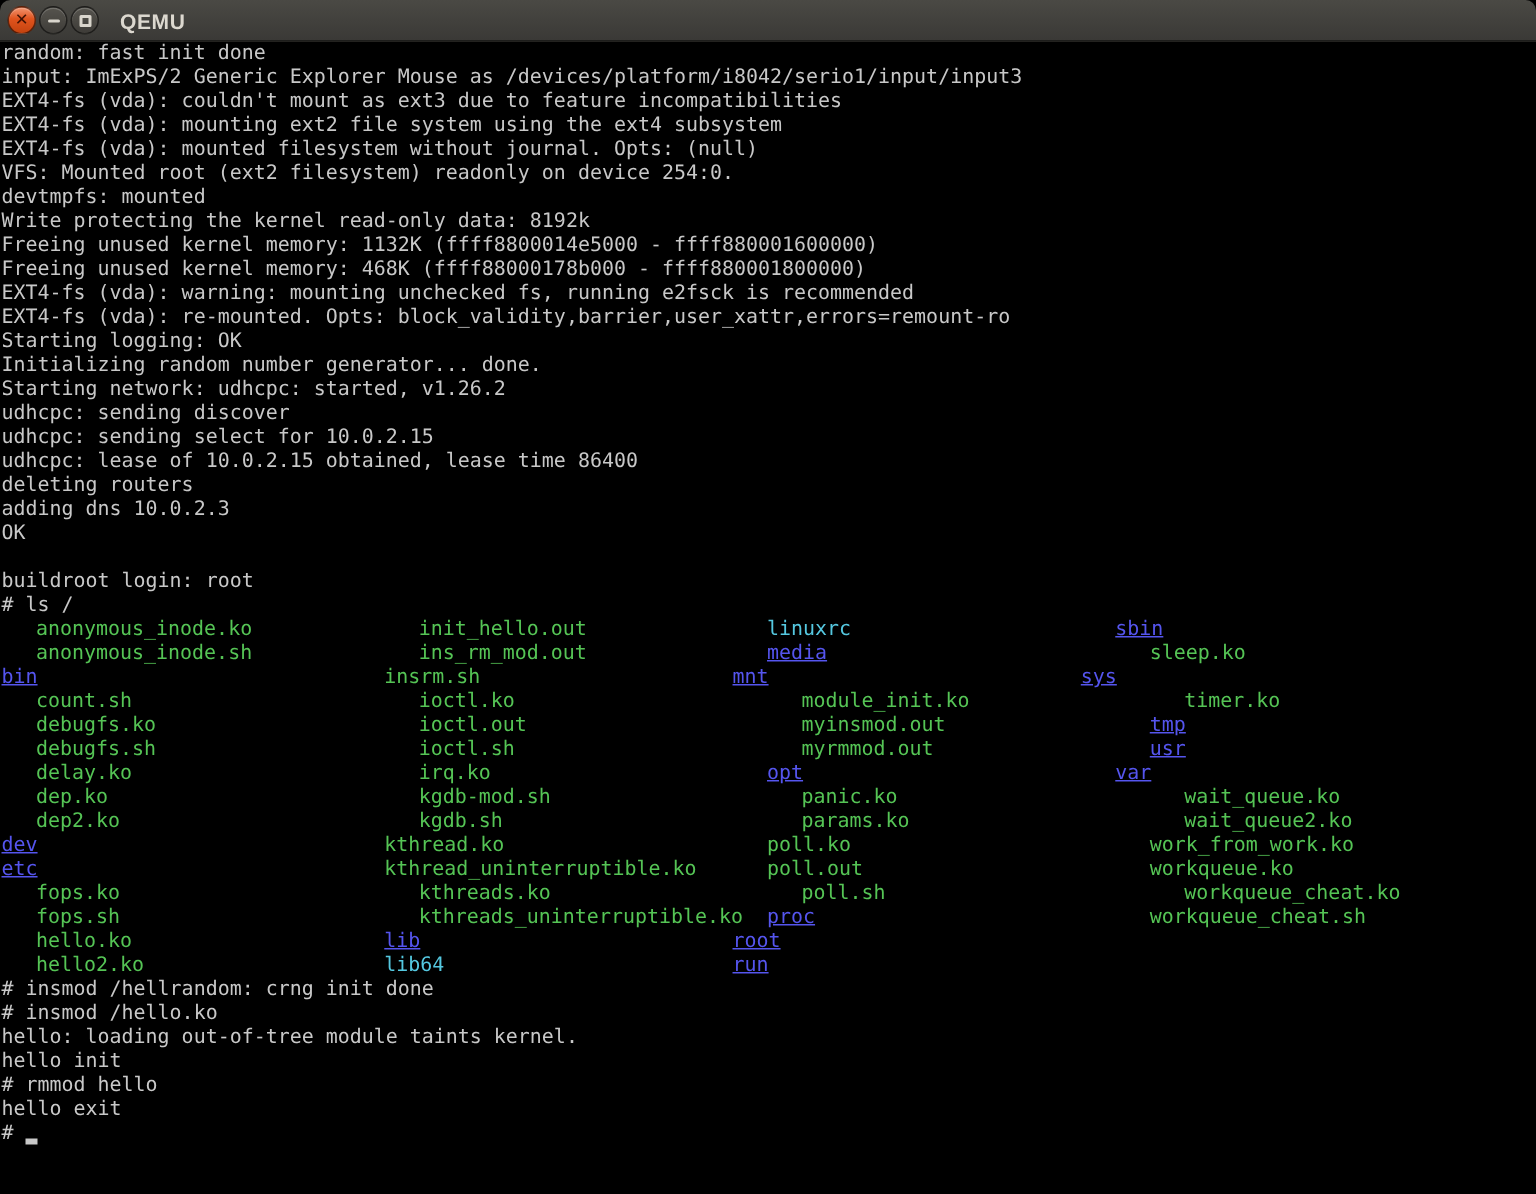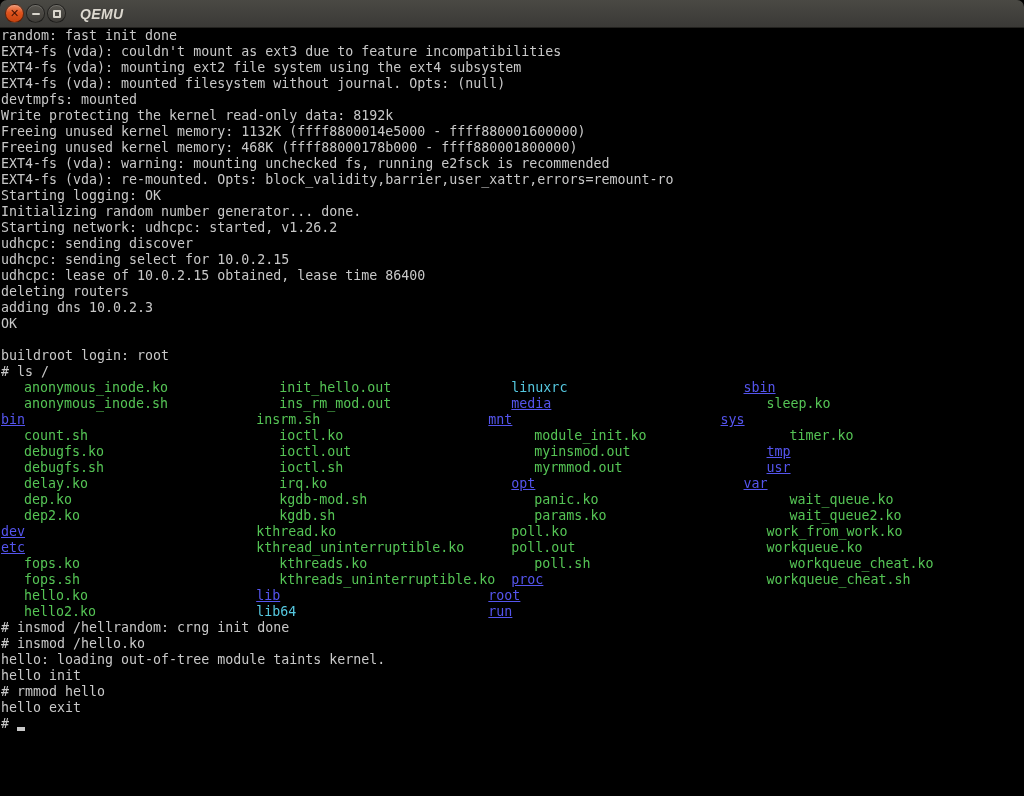--- a/index.html
+++ b/index.html
@@ -17,21 +17,21 @@
     border:1px solid rgba(0,0,0,0.55);display:flex;align-items:center;justify-content:center;
     cursor:default;box-shadow:inset 0 1px 0 rgba(255,255,255,0.18);}
   .btn.close{background:linear-gradient(#f29570, var(--close_button) 45%, #c4430f);}
   .btn.min,.btn.max{background:linear-gradient(#56544e,#3e3c38);}
   .x-glyph{color:#3f1103;font-size:11px;font-weight:bold;line-height:1;
     font-family:"DejaVu Sans", sans-serif;transform:translateY(-0.5px);}
   .min-glyph{display:block;width:8px;height:2px;background:#d9d5cc;border-radius:1px;}
   .max-glyph{display:block;width:8px;height:8px;box-sizing:border-box;
     border:2px solid #d9d5cc;border-radius:1px;background:transparent;}
   .title{color:var(--title_text);font-weight:bold;font-size:14px;letter-spacing:0.4px;
-    margin-left:14px;font-style:italic;}
+    margin-left:14px;}
 
   
   .console{position:absolute;top:28px;left:0;width:1024px;height:768px;background:var(--bg);
     overflow:hidden;font-family:"DejaVu Sans Mono","Liberation Mono",monospace;
     font-size:13.3px;line-height:16px;color:var(--fg);padding-left:1px;}
   .line{height:16px;white-space:pre;}
   .green{color:var(--green);margin-left:23px;}
   .blue{color:var(--blue);text-decoration:underline;}
   .cyan{color:var(--cyan);}
   .cursor{display:inline-block;width:8px;height:16px;position:relative;vertical-align:top;}
@@ -52,23 +52,25 @@
       </button>
       <button class="btn max">
         <span class="max-glyph"></span>
       </button>
     </div>
     <div class="title">QEMU</div>
   </div>
 
   <div class="console" id="console">
       <div class="line"><span>random: fast init done</span></div>
+      <div class="line"><span>input: ImExPS/2 Generic Explorer Mouse as /devices/platform/i8042/serio1/input/input3</span></div>
       <div class="line"><span>EXT4-fs (vda): couldn't mount as ext3 due to feature incompatibilities</span></div>
       <div class="line"><span>EXT4-fs (vda): mounting ext2 file system using the ext4 subsystem</span></div>
       <div class="line"><span>EXT4-fs (vda): mounted filesystem without journal. Opts: (null)</span></div>
+      <div class="line"><span>VFS: Mounted root (ext2 filesystem) readonly on device 254:0.</span></div>
       <div class="line"><span>devtmpfs: mounted</span></div>
       <div class="line"><span>Write protecting the kernel read-only data: 8192k</span></div>
       <div class="line"><span>Freeing unused kernel memory: 1132K (ffff8800014e5000 - ffff880001600000)</span></div>
       <div class="line"><span>Freeing unused kernel memory: 468K (ffff88000178b000 - ffff880001800000)</span></div>
       <div class="line"><span>EXT4-fs (vda): warning: mounting unchecked fs, running e2fsck is recommended</span></div>
       <div class="line"><span>EXT4-fs (vda): re-mounted. Opts: block_validity,barrier,user_xattr,errors=remount-ro</span></div>
       <div class="line"><span>Starting logging: OK</span></div>
       <div class="line"><span>Initializing random number generator... done.</span></div>
       <div class="line"><span>Starting network: udhcpc: started, v1.26.2</span></div>
       <div class="line"><span>udhcpc: sending discover</span></div>

